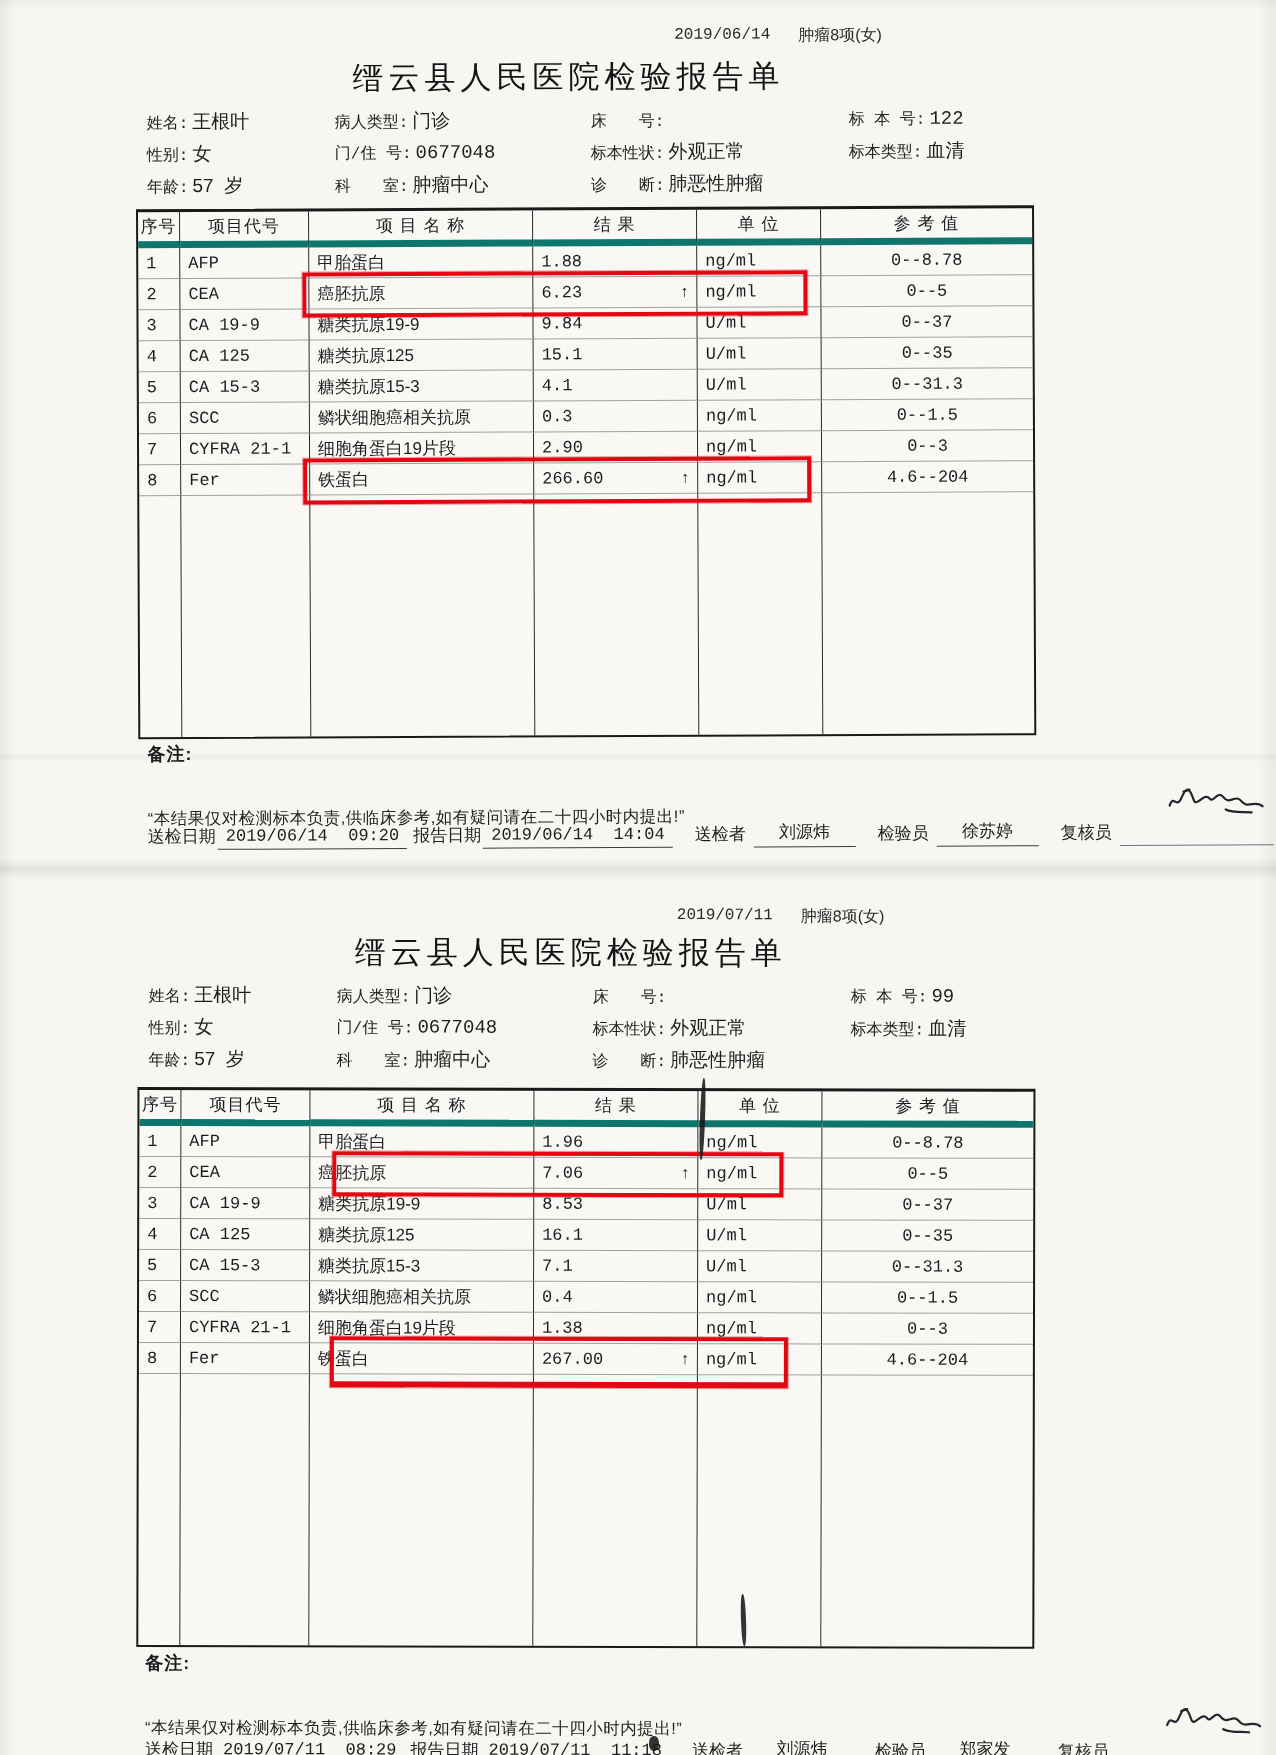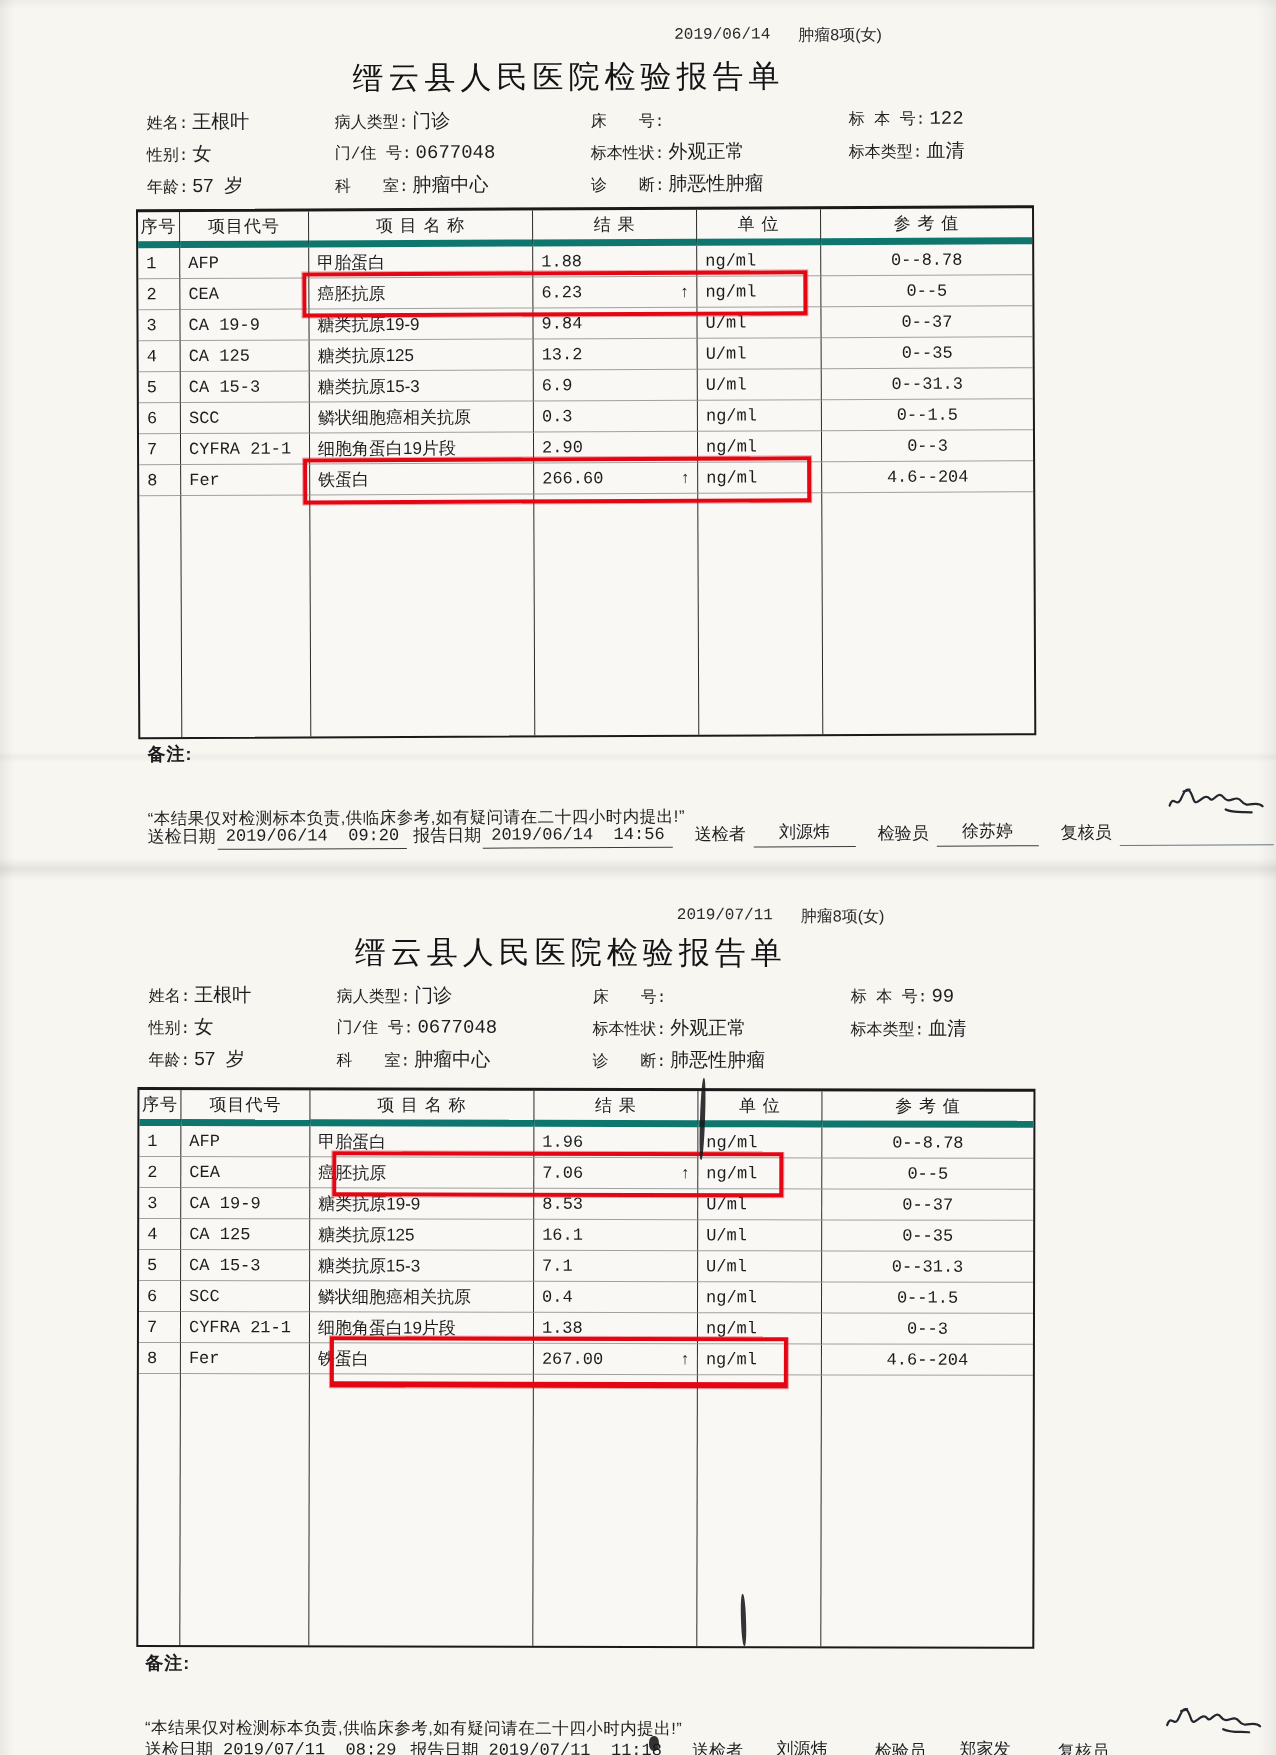--- a/index.html
+++ b/index.html
@@ -135,32 +135,32 @@
             <span class="flag"></span>
           </div>
           <div class="td c-unit mono">U/ml</div>
           <div class="td c-ref mono">0--37</div>
         </div>
       <div class="tr data">
           <div class="td c-seq mono">4</div>
           <div class="td c-code mono">CA 125</div>
           <div class="td c-name">糖类抗原125</div>
           <div class="td c-res">
-            <span class="mono">13.2</span>
+            <span class="mono">15.1</span>
             <span class="flag"></span>
           </div>
           <div class="td c-unit mono">U/ml</div>
           <div class="td c-ref mono">0--35</div>
         </div>
       <div class="tr data">
           <div class="td c-seq mono">5</div>
           <div class="td c-code mono">CA 15-3</div>
           <div class="td c-name">糖类抗原15-3</div>
           <div class="td c-res">
-            <span class="mono">6.9</span>
+            <span class="mono">4.1</span>
             <span class="flag"></span>
           </div>
           <div class="td c-unit mono">U/ml</div>
           <div class="td c-ref mono">0--31.3</div>
         </div>
       <div class="tr data">
           <div class="td c-seq mono">6</div>
           <div class="td c-code mono">SCC</div>
           <div class="td c-name">鳞状细胞癌相关抗原</div>
           <div class="td c-res">
@@ -203,21 +203,21 @@
     </div>
 
     <div class="hlbox" style="left:303px;top:271px;width:497px;height:37px"></div>
     <div class="hlbox" style="left:303px;top:457px;width:500px;height:38px"></div>
 
     <div class="remark" style="top:740px">备注:</div>
     <div class="sigline" style="top:764px">
       <span class="lbl">送检日期</span>
       <span class="u mono">2019/06/14  09:20</span>
       <span class="lbl" style="margin-left:6px">报告日期</span>
-      <span class="u mono">2019/06/14  14:56</span>
+      <span class="u mono">2019/06/14  14:04</span>
       <span class="lbl g">送检者</span>
       <span class="u name">刘源炜</span>
       <span class="lbl g">检验员</span>
       <span class="u name">徐苏婷</span>
       <span class="lbl g">复核员</span>
       <span class="sig">
         <svg width="104" height="38" viewBox="0 0 104 38">
           <path d="M6 24 C10 12,13 28,18 16 S26 6,30 18 C33 27,40 10,46 17 C50 22,54 8,60 16 C66 24,72 12,78 20 C84 28,92 18,99 25 M20 10 L26 8 M62 28 C70 32,80 30,88 31" fill="none" stroke="#23262f" stroke-width="2.2" stroke-linecap="round"></path>
         </svg>
       </span>

